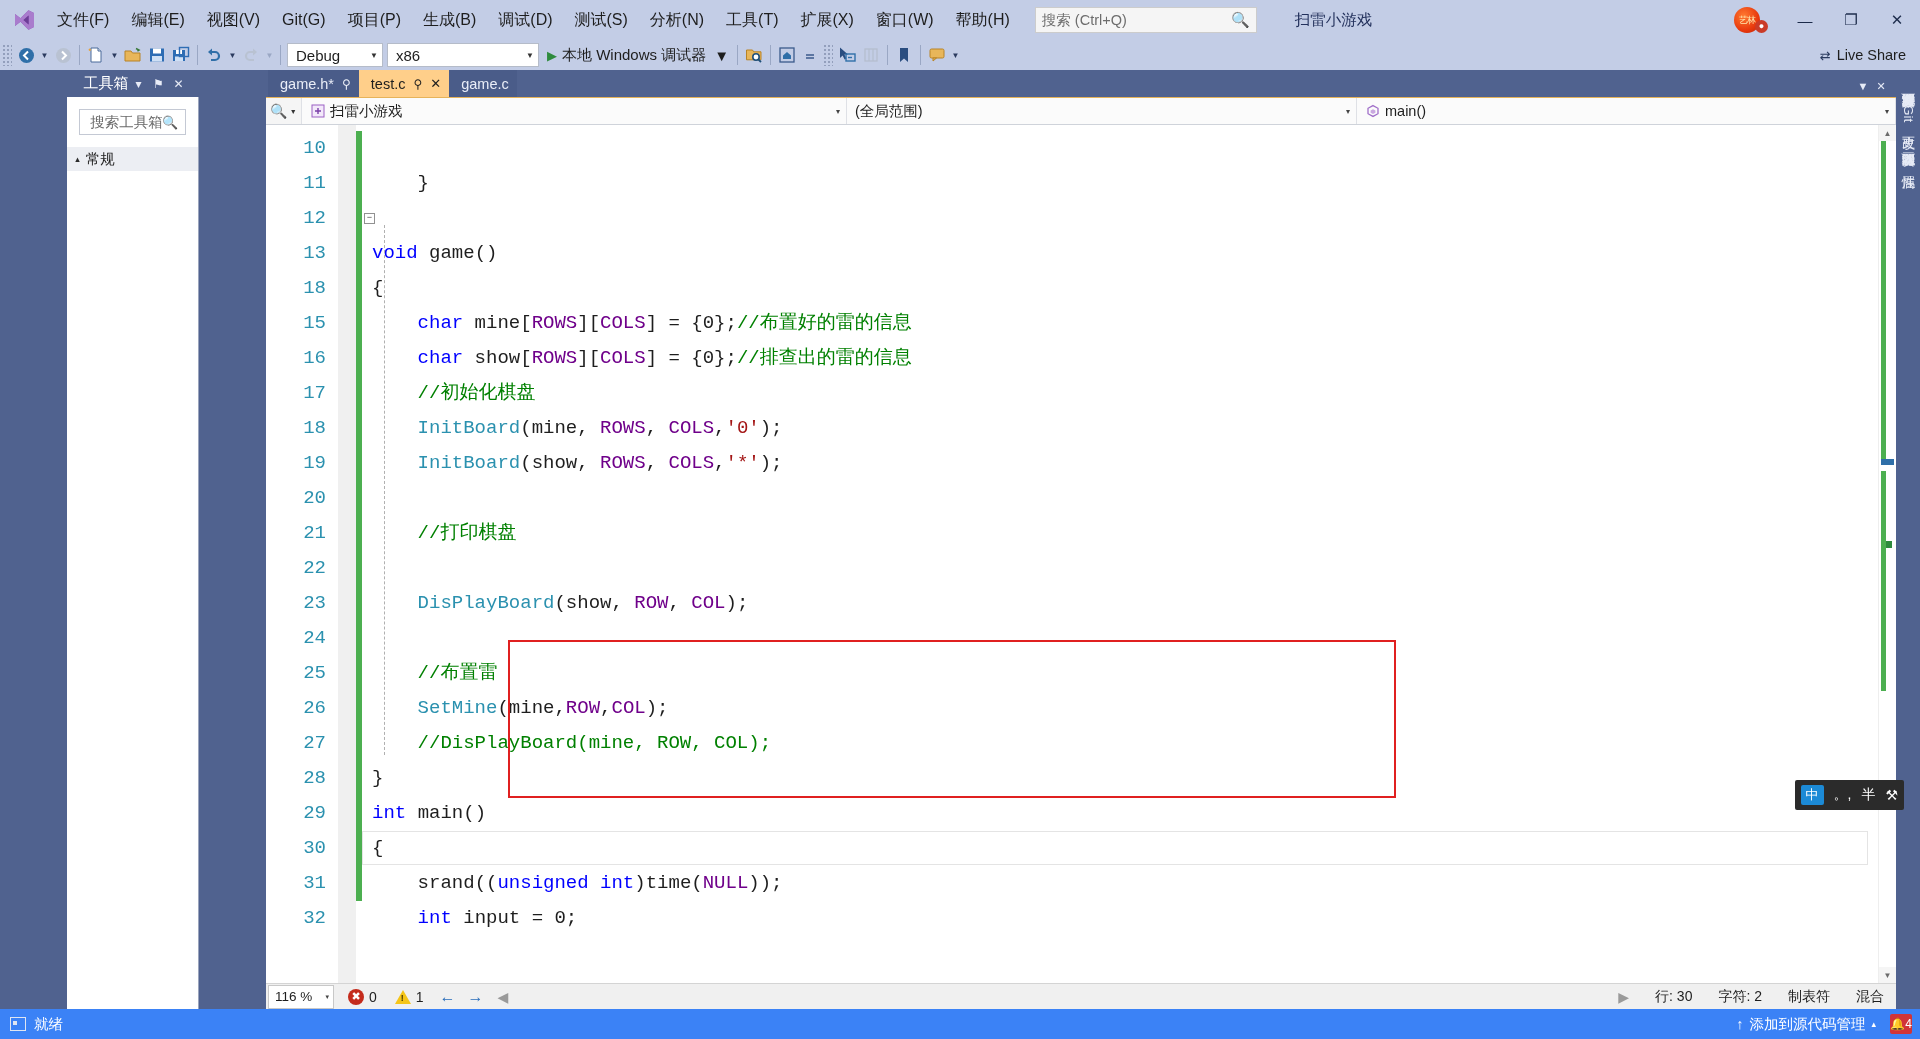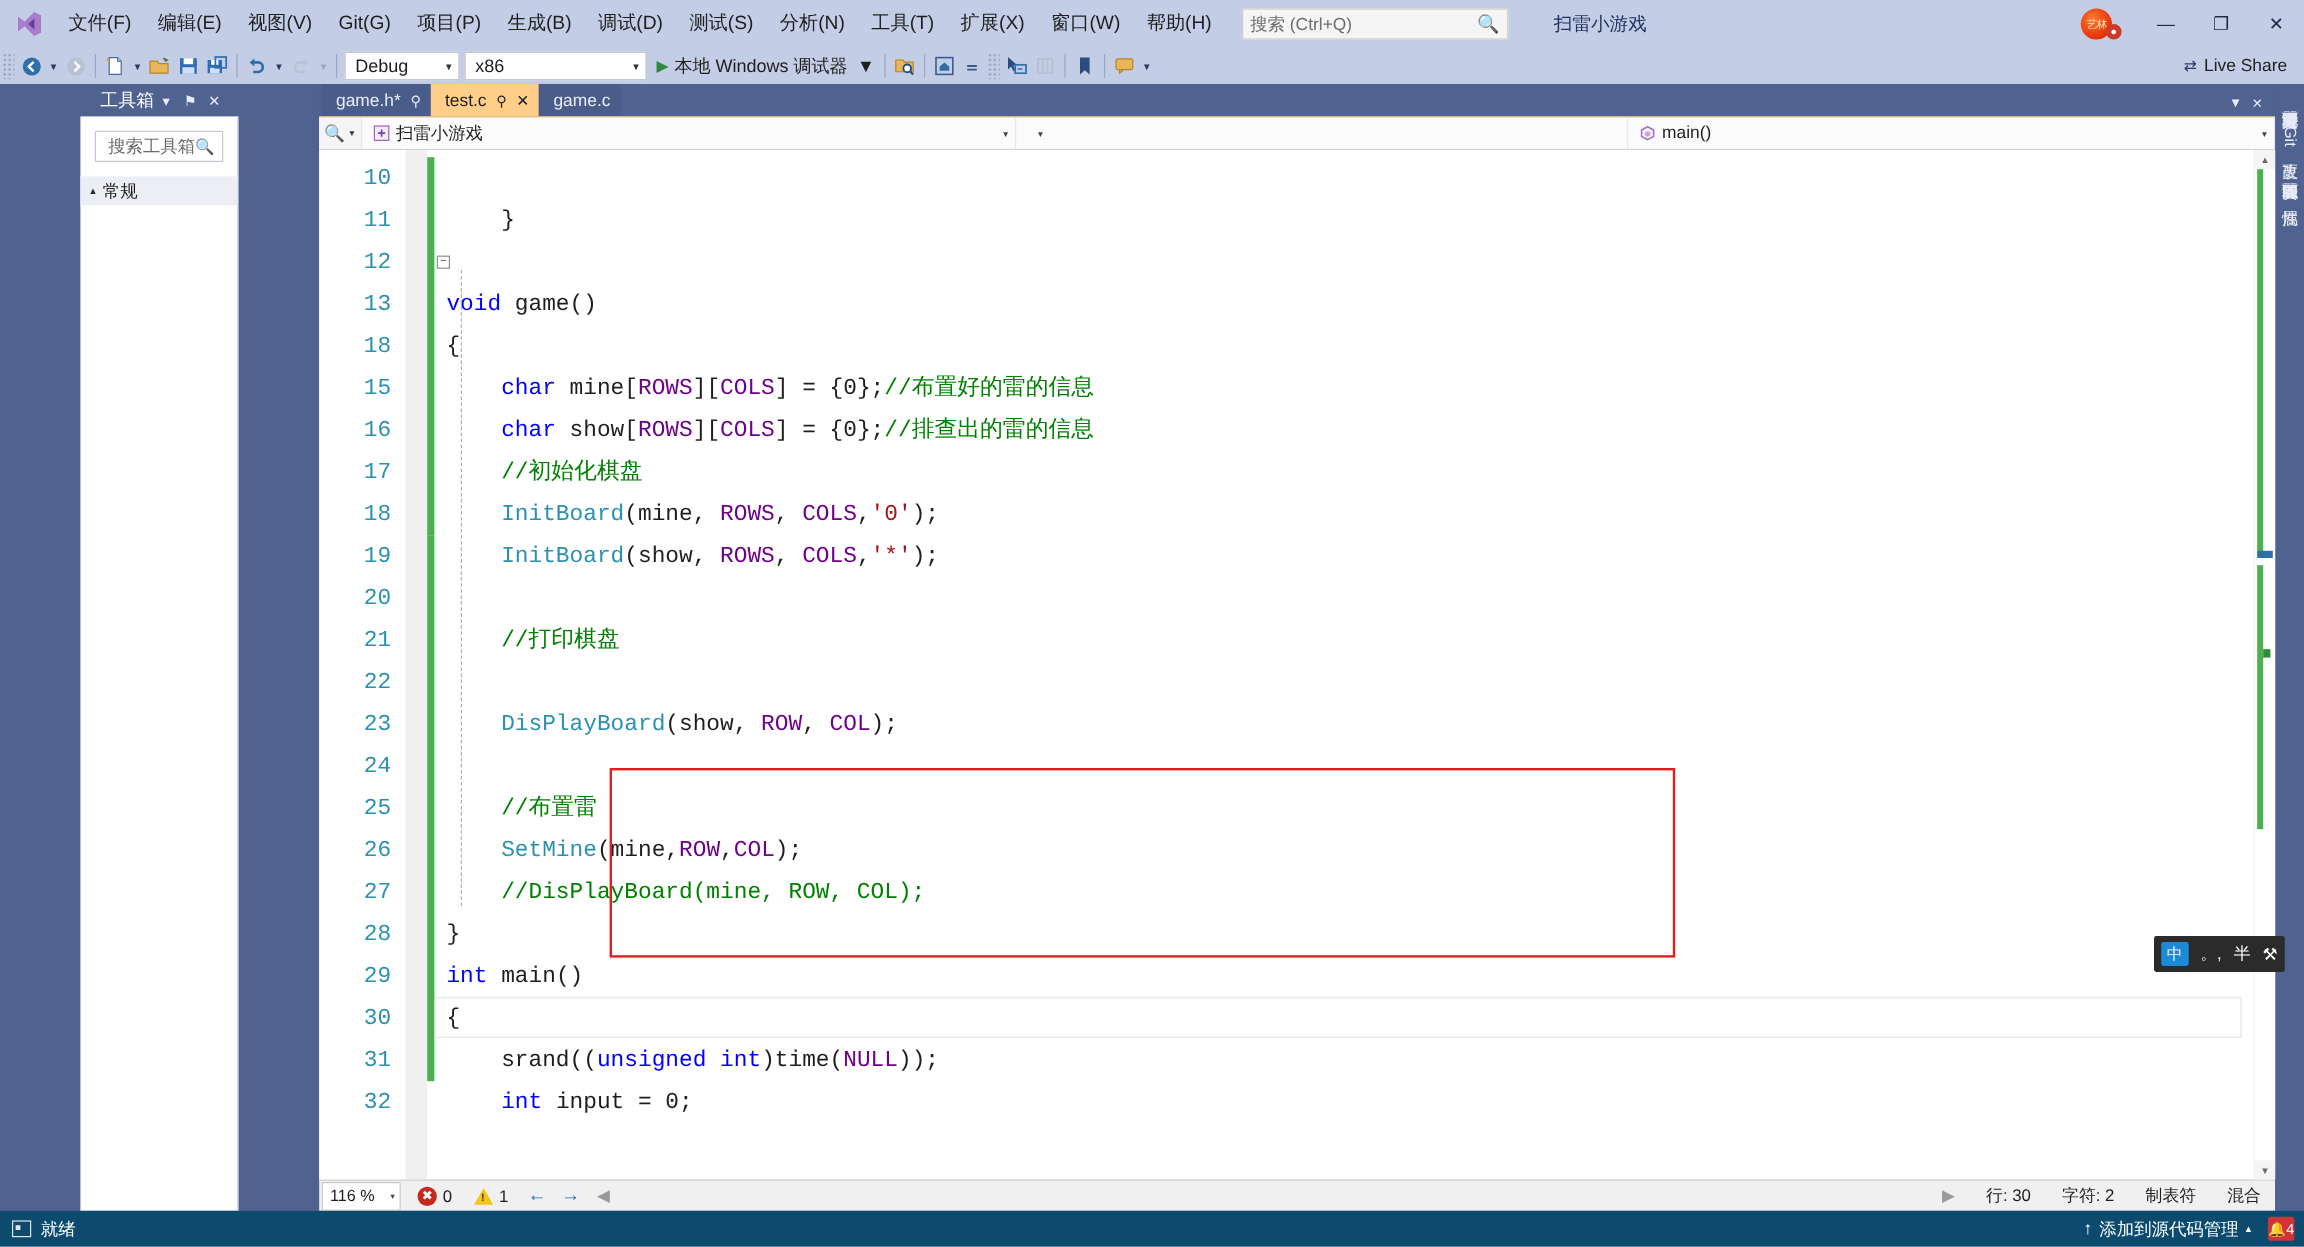--- a/index.html
+++ b/index.html
@@ -216,21 +216,21 @@
   .rd-item { writing-mode: vertical-rl; color:#e7ebf6; font-size: 13.5px; padding: 8px 3px; white-space:nowrap;}
   .rd-sep { width: 14px; height:1px; background:#7b89ac; margin: 3px 0; }
 
   
   .botpanel { height: 28px; min-height:28px; background:#50628f; display:flex; align-items:center; padding-left: 8px; }
   .bp-tab { color:#eef1f8; font-size: 14.5px; padding: 4px 12px; }
   .bp-tab.act { color:#ffffff; }
 
   
   .statusbar {
-    height: 30px; min-height:30px; background:#0c4a6e; display:flex; align-items:center;
+    height: 30px; min-height:30px; background:#3b82f6; display:flex; align-items:center;
     color:#ffffff; font-size: 14.5px; padding: 0 4px 0 10px;
   }
   .sb-ico { width:16px; height:14px; border:1.5px solid #dfe5f2; margin-right: 8px; position:relative;}
   .sb-ico::after{content:""; position:absolute; left:2px; top:3px; width:4px; height:4px; background:#dfe5f2;}
   .sb-right { margin-left:auto; display:flex; align-items:center; gap: 14px; padding-right: 4px; }
   .sb-cell { display:flex; align-items:center; gap:6px; }
   .notif-badge { width: 22px; height: 20px; background:#d13438; color:#fff; font-size: 12px;
      display:flex; align-items:center; justify-content:center; border-radius:2px; }
 
   
@@ -474,20 +474,21 @@
           <span class="nd-ico">
             <svg width="14" height="14" viewBox="0 0 14 14">
                 <rect x="1" y="1" width="12" height="12" fill="#f3e9fa" stroke="#9b61c4"></rect>
                 <path d="M4 7h6M7 4v6" stroke="#7a3fa8" stroke-width="1.4"></path>
               </svg>
           </span>
           <span class="nd-label">扫雷小游戏</span>
           <span class="nd-caret">▾</span>
         </div>
         <div class="nav-drop nav-d2">
+          <span class="nd-label">(全局范围)</span>
           <span class="nd-caret">▾</span>
         </div>
         <div class="nav-drop nav-d3">
           <span class="nd-ico">
             <svg width="14" height="14" viewBox="0 0 14 14">
                 <path d="M7 1.6 12 4.3v5.4L7 12.4 2 9.7V4.3z" fill="none" stroke="#a06fc9" stroke-width="1.3"></path>
                 <path d="M7 5.2 9.4 6.5v2.2L7 10 4.6 8.7V6.5z" fill="#c9a8e0"></path>
               </svg>
           </span>
           <span class="nd-label">main()</span>

